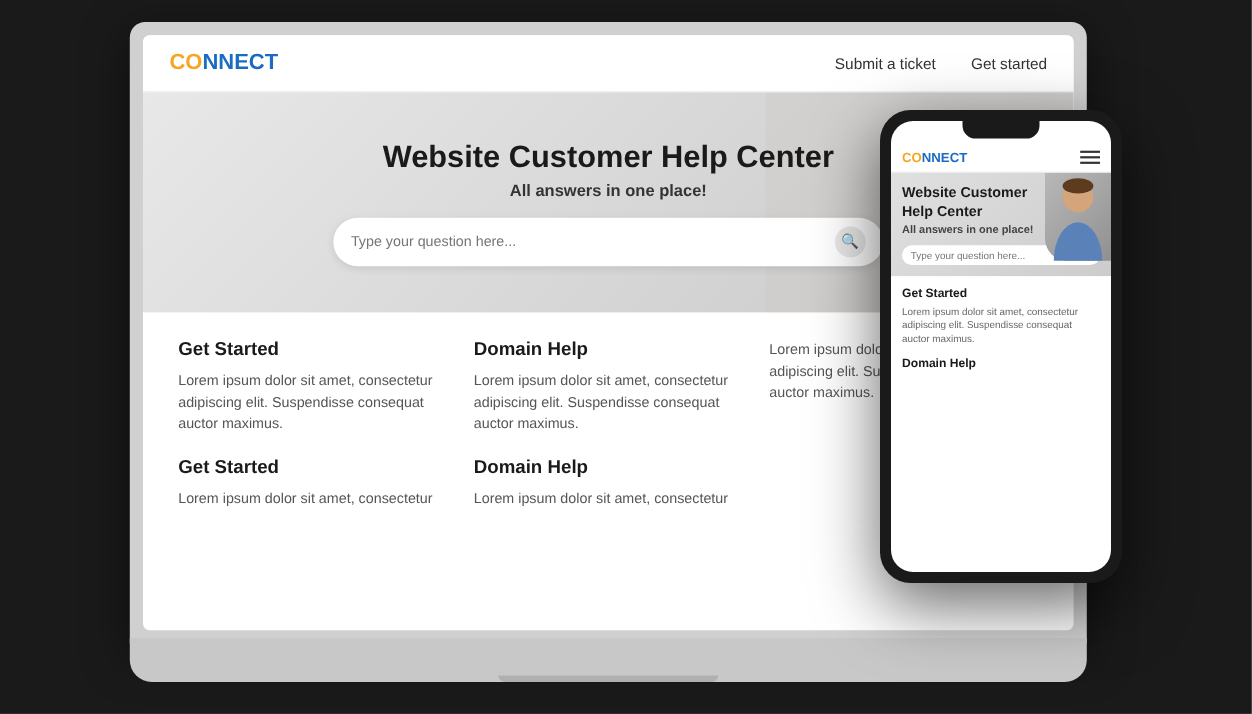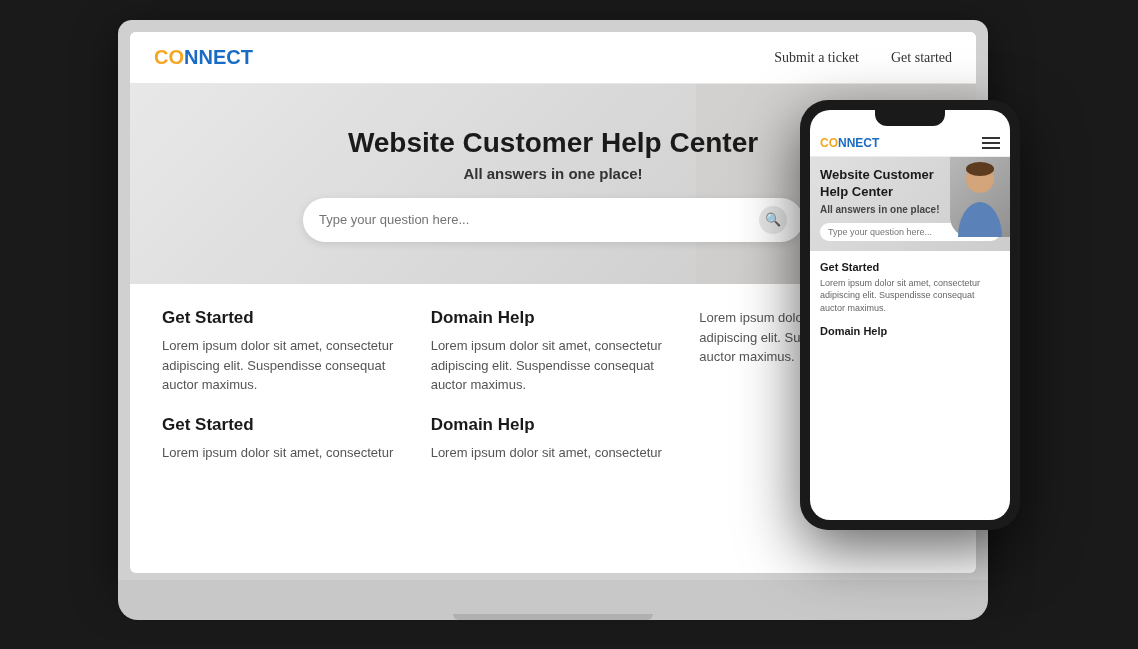--- a/index.html
+++ b/index.html
@@ -98,21 +98,20 @@
 
     .site-nav {
       display: flex;
       gap: 32px;
     }
 
     .site-nav a {
       font-size: 14px;
       color: #333;
       text-decoration: none;
-      font-family: Liberation Serif, serif;
     }
 
     .hero-section {
       position: relative;
       background: linear-gradient(135deg, #e8e8e8 0%, #d5d5d5 60%, #c8c8c8 100%);
       height: 200px;
       display: flex;
       flex-direction: column;
       align-items: center;
       justify-content: center;

